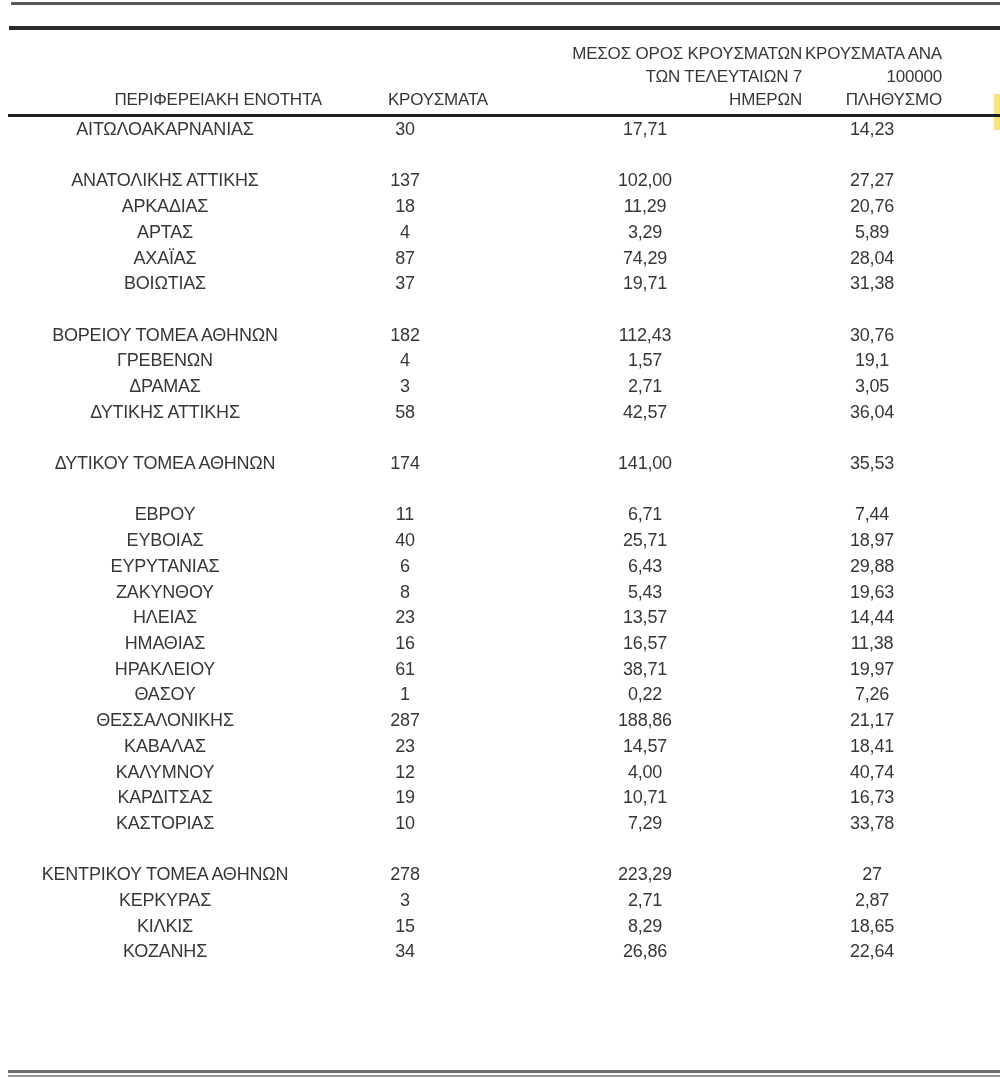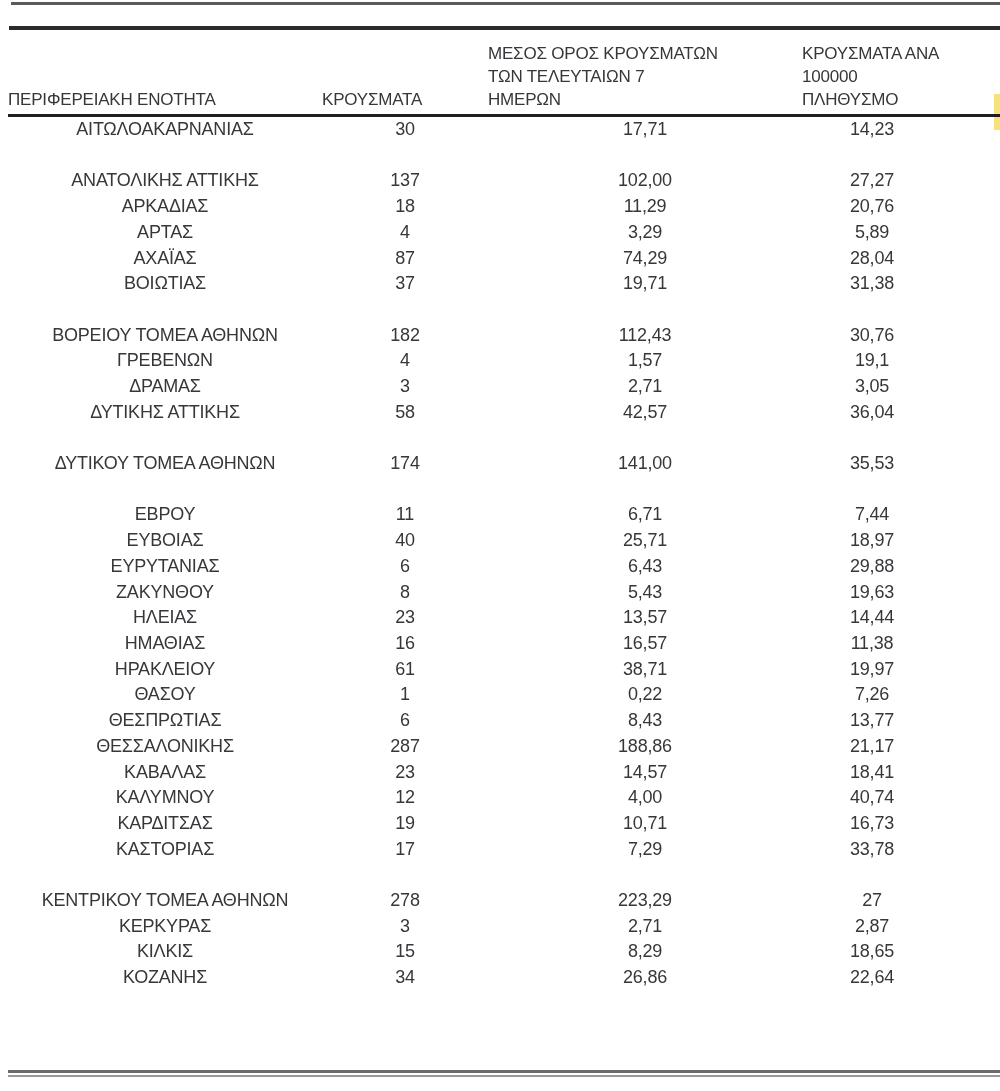--- a/index.html
+++ b/index.html
@@ -60,21 +60,21 @@
   table.cases col.c1 { width: 314px; }
   table.cases col.c2 { width: 166px; }
   table.cases col.c3 { width: 314px; }
   table.cases col.c4 { width: 140px; }
   table.cases col.c5 { width: 58px; }
   table.cases th {
     font-weight: normal;
     font-size: 17px;
     line-height: 23px;
     letter-spacing: -0.2px;
-    text-align: left;
+    text-align: right;
     vertical-align: bottom;
     white-space: pre-line;
     padding: 0 0 3px 0;
     border-bottom: 3px solid #1e1e1e;
     color: #37373b;
   }
   table.cases td {
     font-size: 18px;
     letter-spacing: -0.2px;
     height: 25.7px;
@@ -272,27 +272,20 @@
         <td></td>
       </tr>
       <tr>
         <td>ΘΑΣΟΥ</td>
         <td>1</td>
         <td>0,22</td>
         <td>7,26</td>
         <td></td>
       </tr>
       <tr>
-        <td>ΘΕΣΠΡΩΤΙΑΣ</td>
-        <td>6</td>
-        <td>8,43</td>
-        <td>13,77</td>
-        <td></td>
-      </tr>
-      <tr>
         <td>ΘΕΣΣΑΛΟΝΙΚΗΣ</td>
         <td>287</td>
         <td>188,86</td>
         <td>21,17</td>
         <td></td>
       </tr>
       <tr>
         <td>ΚΑΒΑΛΑΣ</td>
         <td>23</td>
         <td>14,57</td>
@@ -308,21 +301,21 @@
       </tr>
       <tr>
         <td>ΚΑΡΔΙΤΣΑΣ</td>
         <td>19</td>
         <td>10,71</td>
         <td>16,73</td>
         <td></td>
       </tr>
       <tr>
         <td>ΚΑΣΤΟΡΙΑΣ</td>
-        <td>17</td>
+        <td>10</td>
         <td>7,29</td>
         <td>33,78</td>
         <td></td>
       </tr>
       <tr class="spacer">
         <td></td>
         <td></td>
         <td></td>
         <td></td>
         <td></td>

